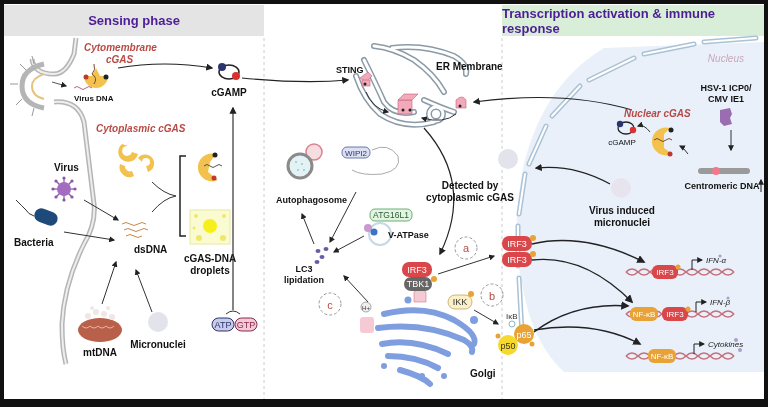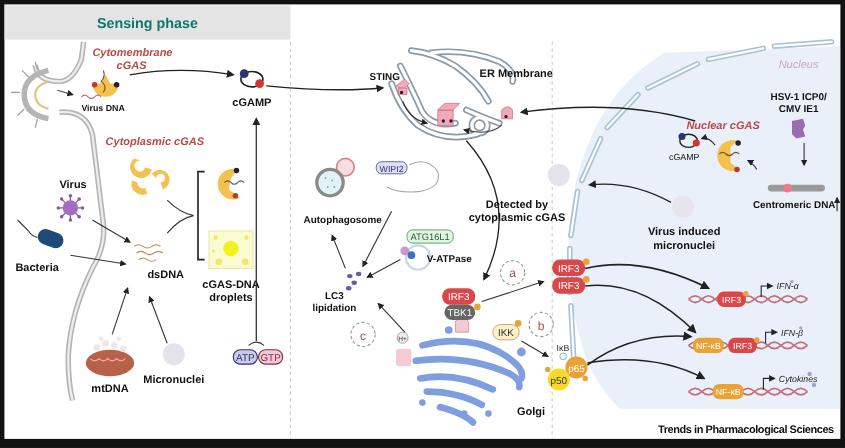--- a/index.html
+++ b/index.html
@@ -1,35 +1,36 @@
 <!DOCTYPE html>
 <html><head>
 <meta charset="utf-8">
 <style>
   html,body{margin:0;padding:0;background:#111;}
   body{width:768px;height:407px;overflow:hidden;font-family:"Liberation Sans",sans-serif;}
   #frame{position:absolute;left:0;top:0;width:768px;height:407px;background:#111;}
   #canvas{position:absolute;left:4px;top:4px;width:760px;height:395px;background:#fff;overflow:hidden;}
-  .hdr{position:absolute;top:1px;height:31px;display:flex;align-items:center;justify-content:center;font-weight:bold;font-size:13px;color:#0f766e;}
+  .hdr{position:absolute;top:1px;height:31px;display:flex;align-items:center;justify-content:center;font-weight:bold;font-size:13px;color:#4c1d95;}
   #h1{left:0;width:260px;background:#e4e4e4;}
   #h2{left:260px;width:238px;background:#dcdfee;}
   #h3{left:498px;width:262px;background:#d9eed8;}
   svg{position:absolute;left:0;top:0;}
   .lbl{font-family:"Liberation Sans",sans-serif;font-weight:bold;fill:#111;}
   .red-it{font-family:"Liberation Sans",sans-serif;font-weight:bold;font-style:italic;fill:#b84a45;}
   .pill{font-family:"Liberation Sans",sans-serif;fill:#fff;}
   .credit{position:absolute;right:6px;bottom:2px;font-size:10px;font-weight:bold;letter-spacing:-0.4px;color:#111;}
 </style>
 </head>
 <body>
 
 <div id="frame">
 <div id="canvas">
 
   <div class="hdr" id="h1">Sensing phase</div>
+  <div class="hdr" id="h3">Transcription activation &amp; immune response</div>
 
   <svg width="760" height="395" viewBox="0 0 760 395">
     <defs>
       <marker id="ah" viewBox="0 0 10 10" refX="8" refY="5" markerWidth="6" markerHeight="6" orient="auto-start-reverse">
         <path d="M0,0 L10,5 L0,10 z" fill="#222"></path>
       </marker>
     </defs>
 
     <path d="M760,38 L600,44 Q540,80 520,160 Q505,230 520,290 Q530,340 560,368 L760,368 Z" fill="#e9f0f9"></path>
 
@@ -384,15 +385,14 @@
     <path d="M690,350 L690,340 L700,340" fill="none" stroke="#222" stroke-width="1" marker-end="url(#ah)"></path>
     <text x="704" y="343" font-size="8" font-style="italic" fill="#222">Cytokines</text>
     <g fill="#a9a0c8">
           <circle cx="732" cy="336" r="2"></circle>
           <circle cx="736" cy="346" r="2"></circle>
           <circle cx="716" cy="252" r="1.5"></circle>
           <circle cx="724" cy="294" r="1.5"></circle>
         </g>
   </svg>
 
-  <div class="credit">Trends in Pharmacological Sciences</div>
 </div>
 </div>
 
 </body></html>

